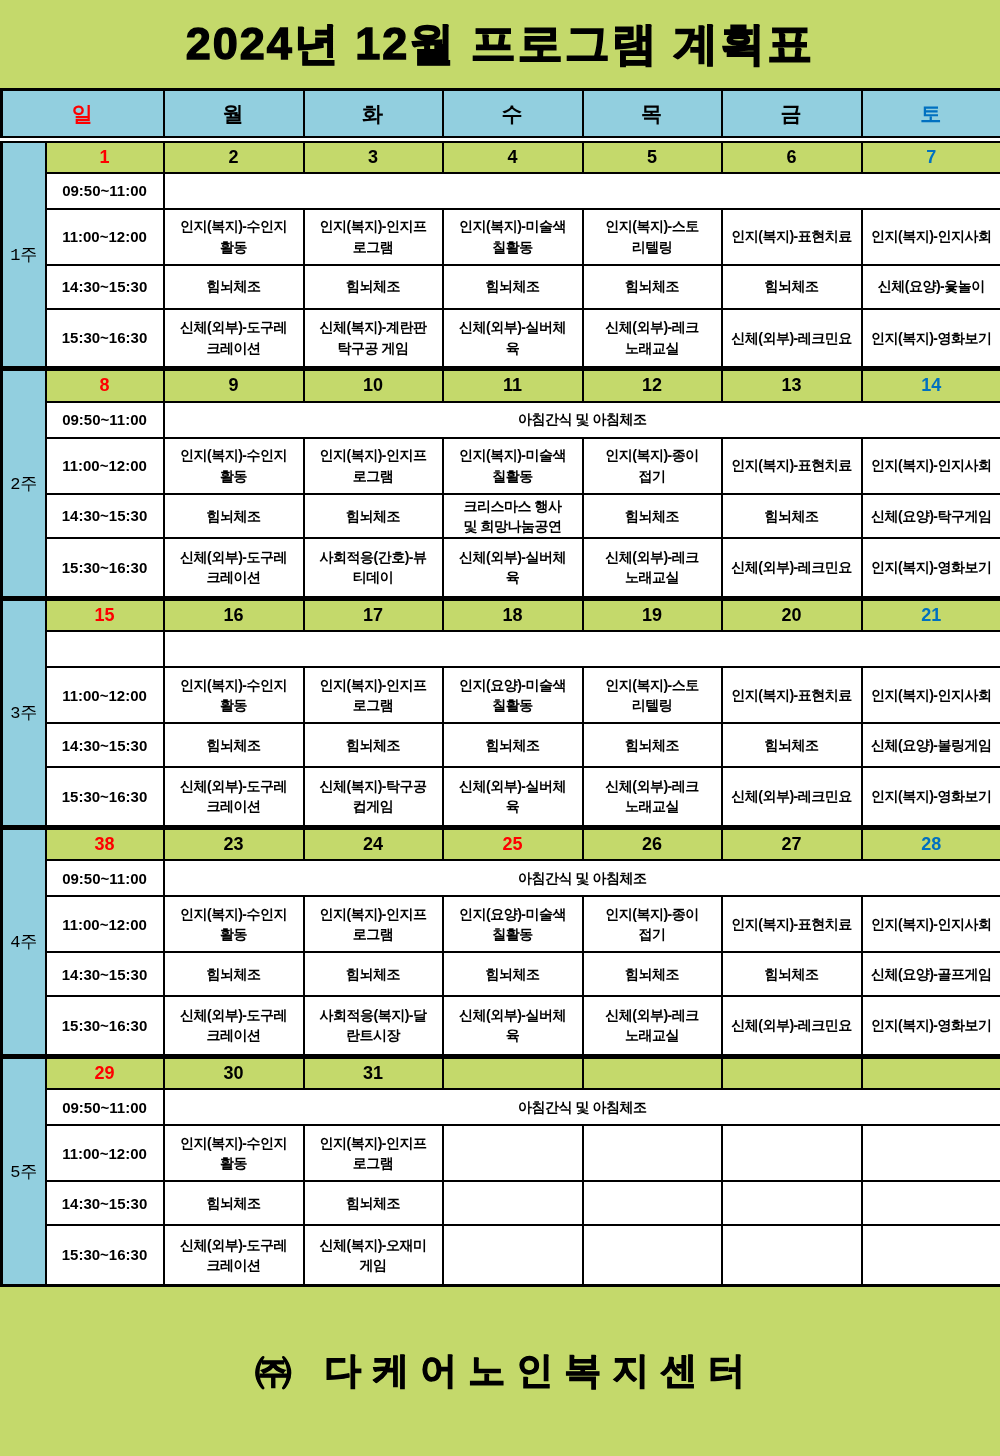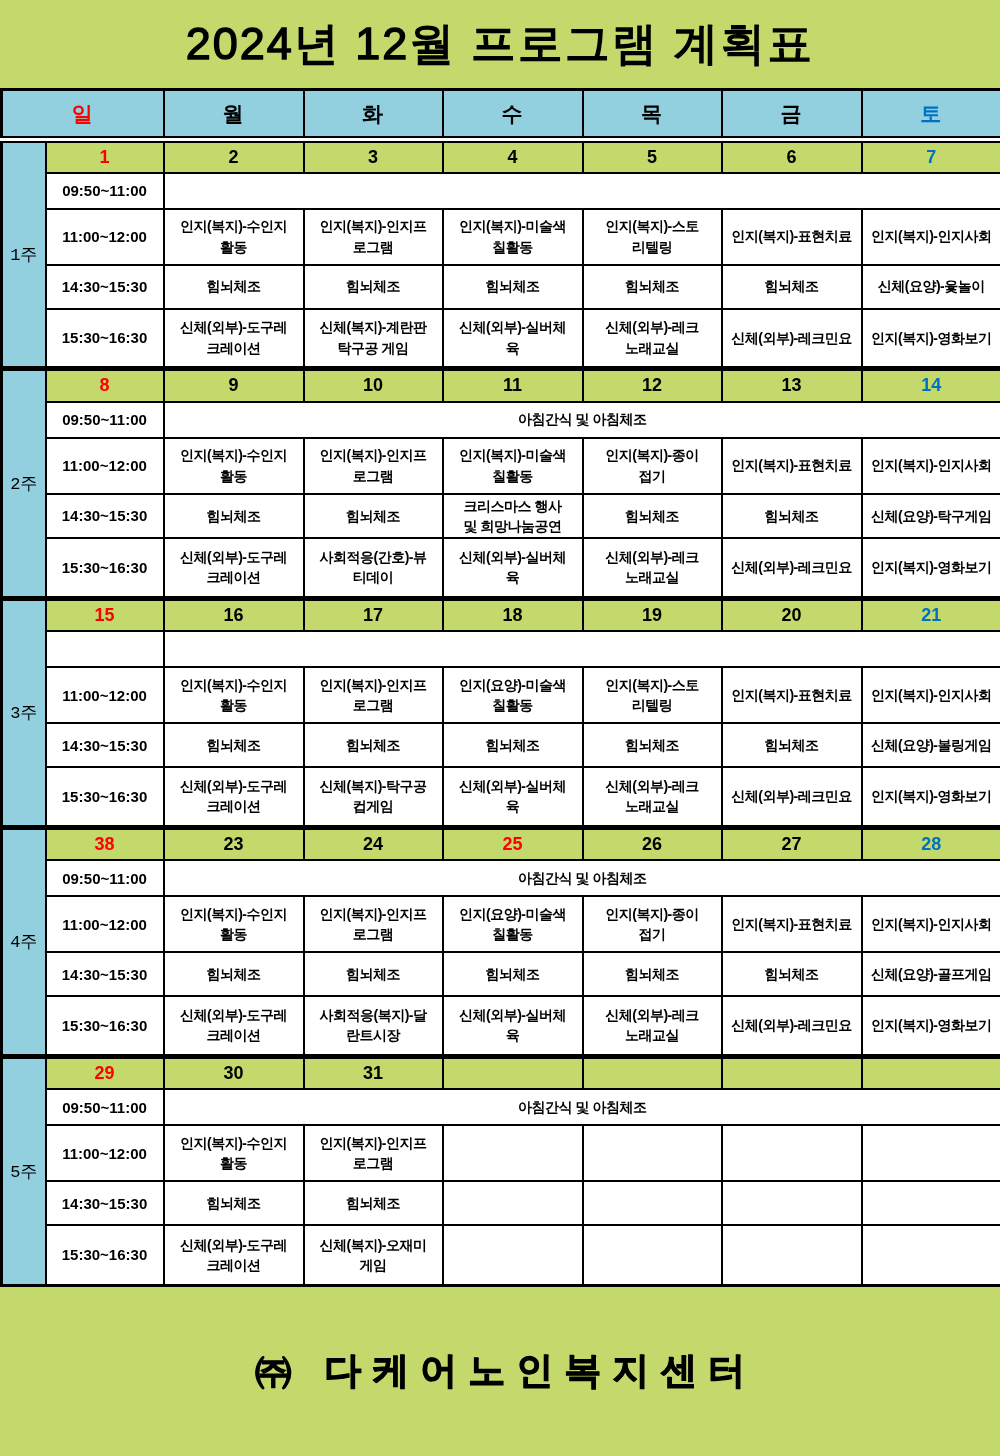--- a/index.html
+++ b/index.html
@@ -6,21 +6,21 @@
   body{
     width:1000px;height:1456px;
     background:var(--green,#c4d96b);
     font-family:"Liberation Sans","DejaVu Sans",sans-serif;
     color:#000;overflow:hidden;
   }
   .page{width:1000px;height:1456px;display:flex;flex-direction:column;}
   .title{
     height:88px;flex:0 0 88px;
     display:flex;align-items:center;justify-content:center;
-    font-size:45px;font-weight:400;letter-spacing:2px;
+    font-size:45px;font-weight:700;letter-spacing:2px;
     -webkit-text-stroke:1.4px #000;
   }
   table.grid{
     width:1000px;table-layout:fixed;border-collapse:collapse;
     background:#fff;border:3px solid #000;
   }
   .grid th,.grid td{
     border:2px solid #000;text-align:center;vertical-align:middle;
     padding:0;overflow:hidden;
   }

